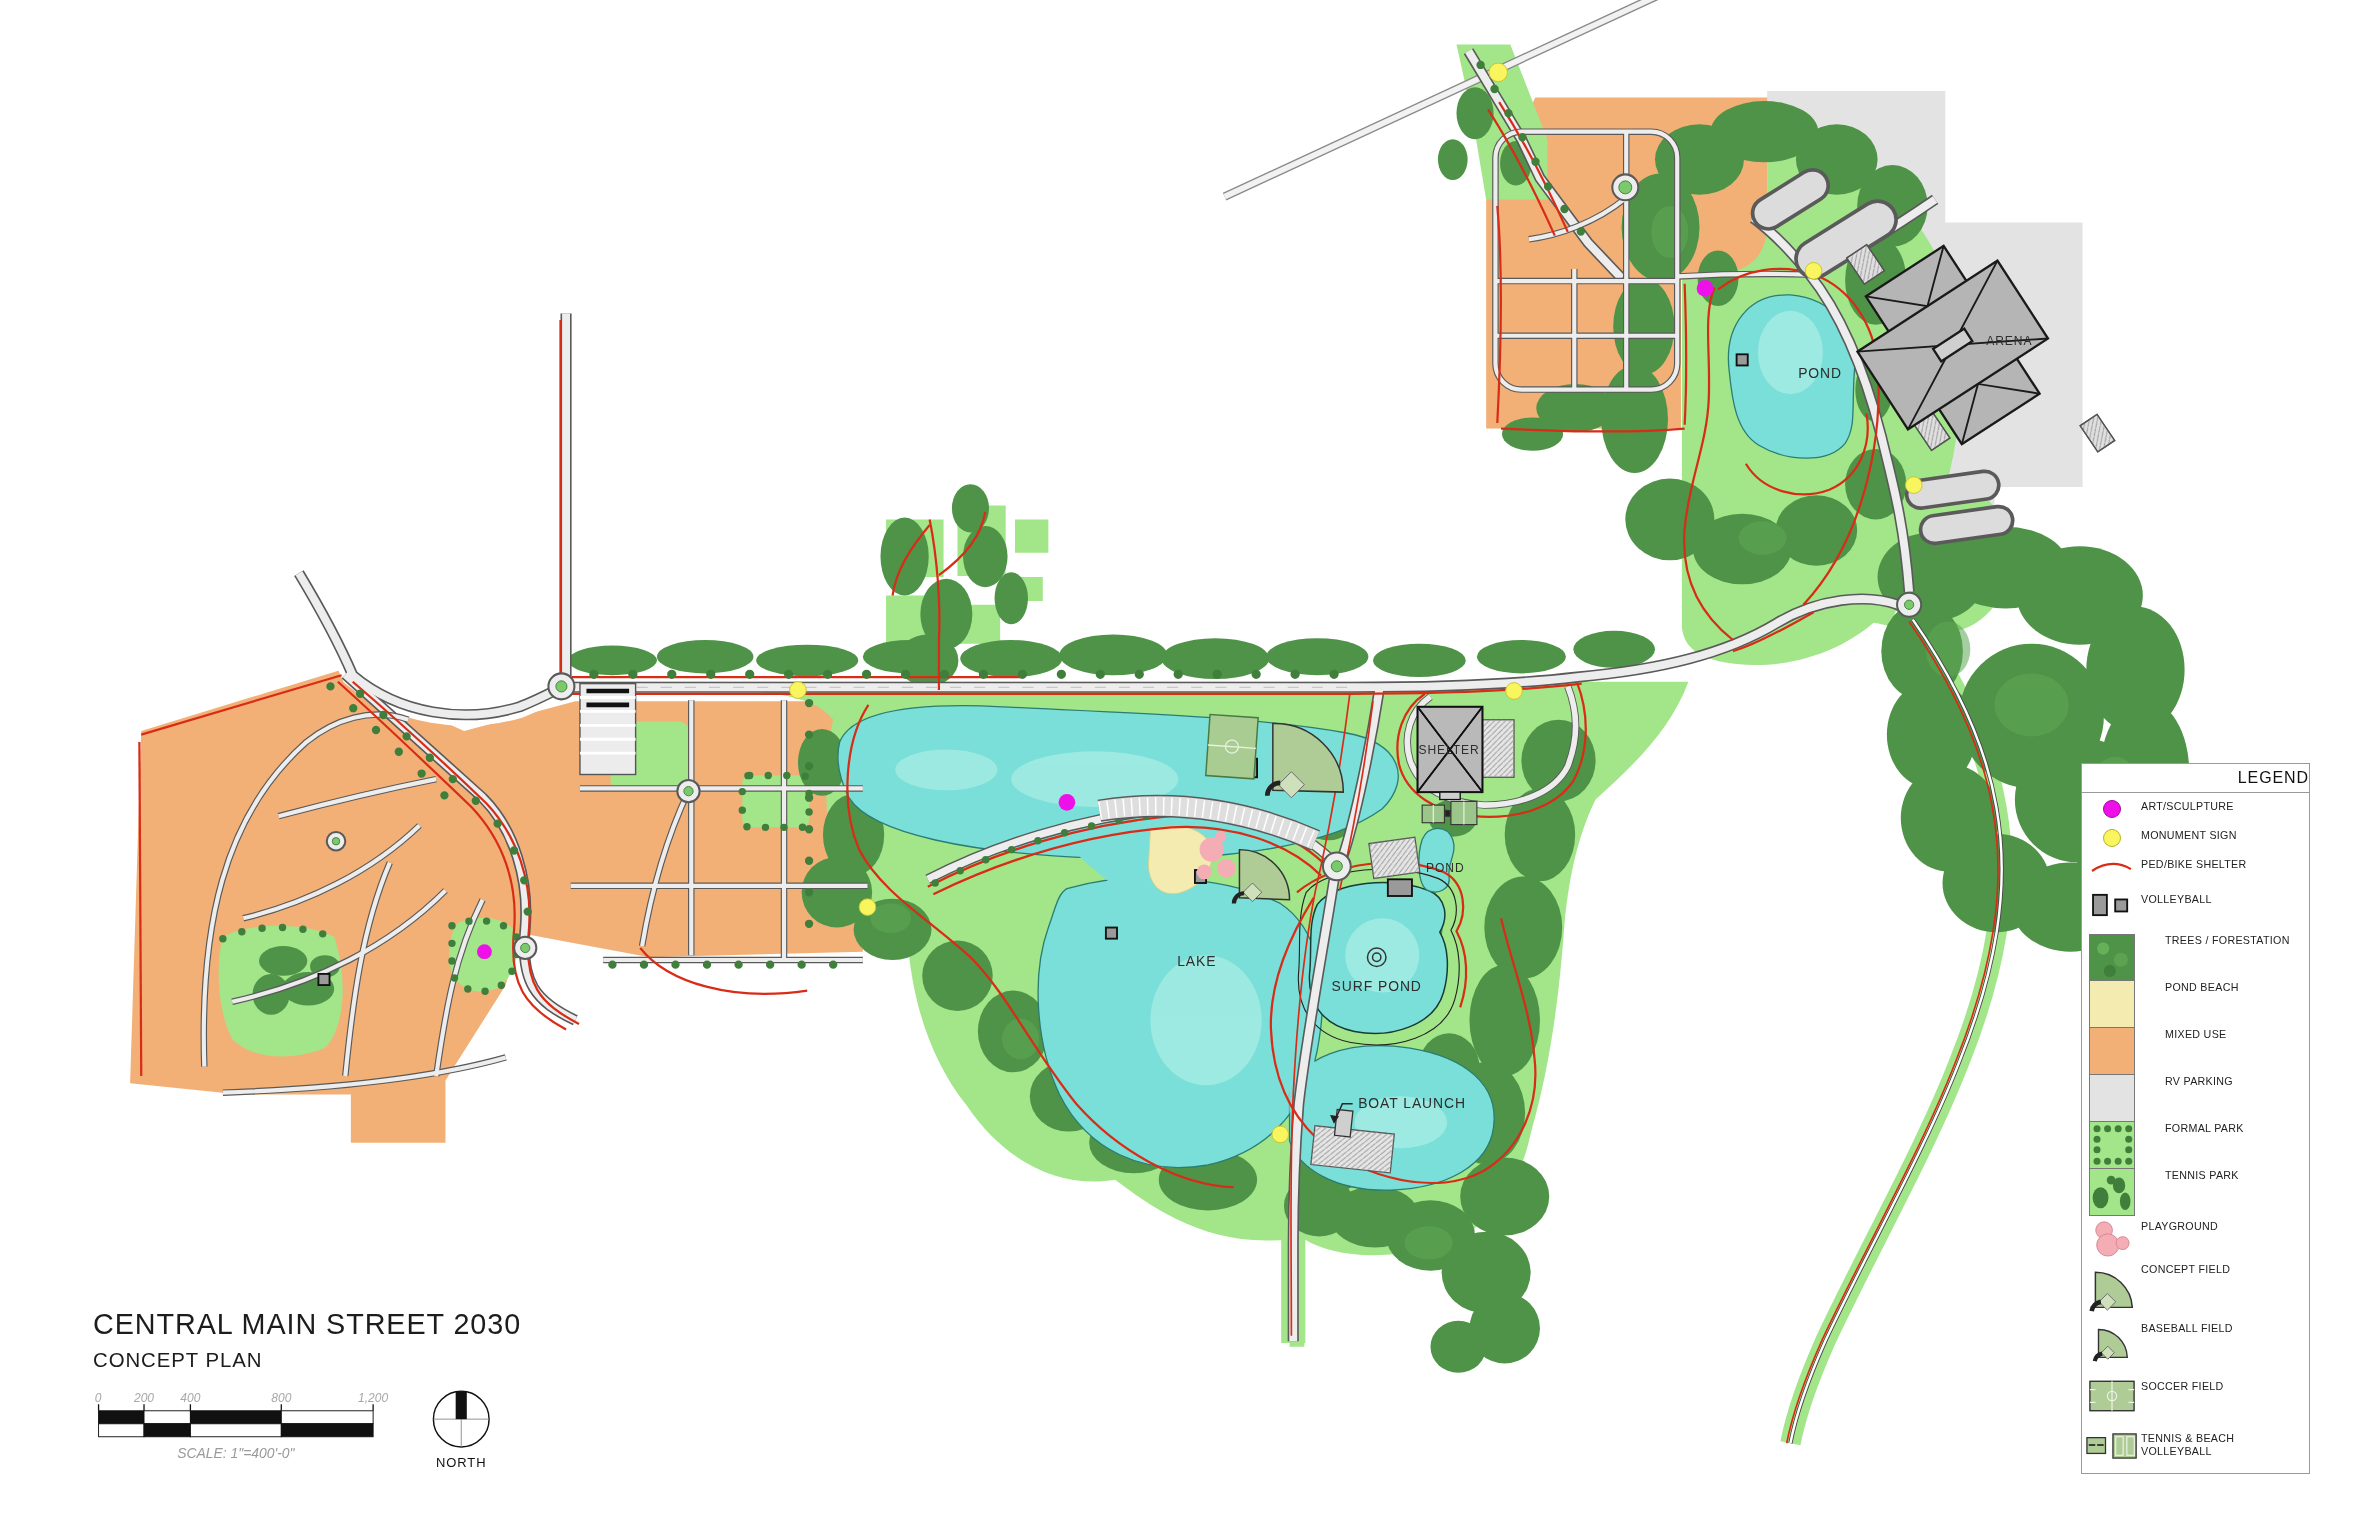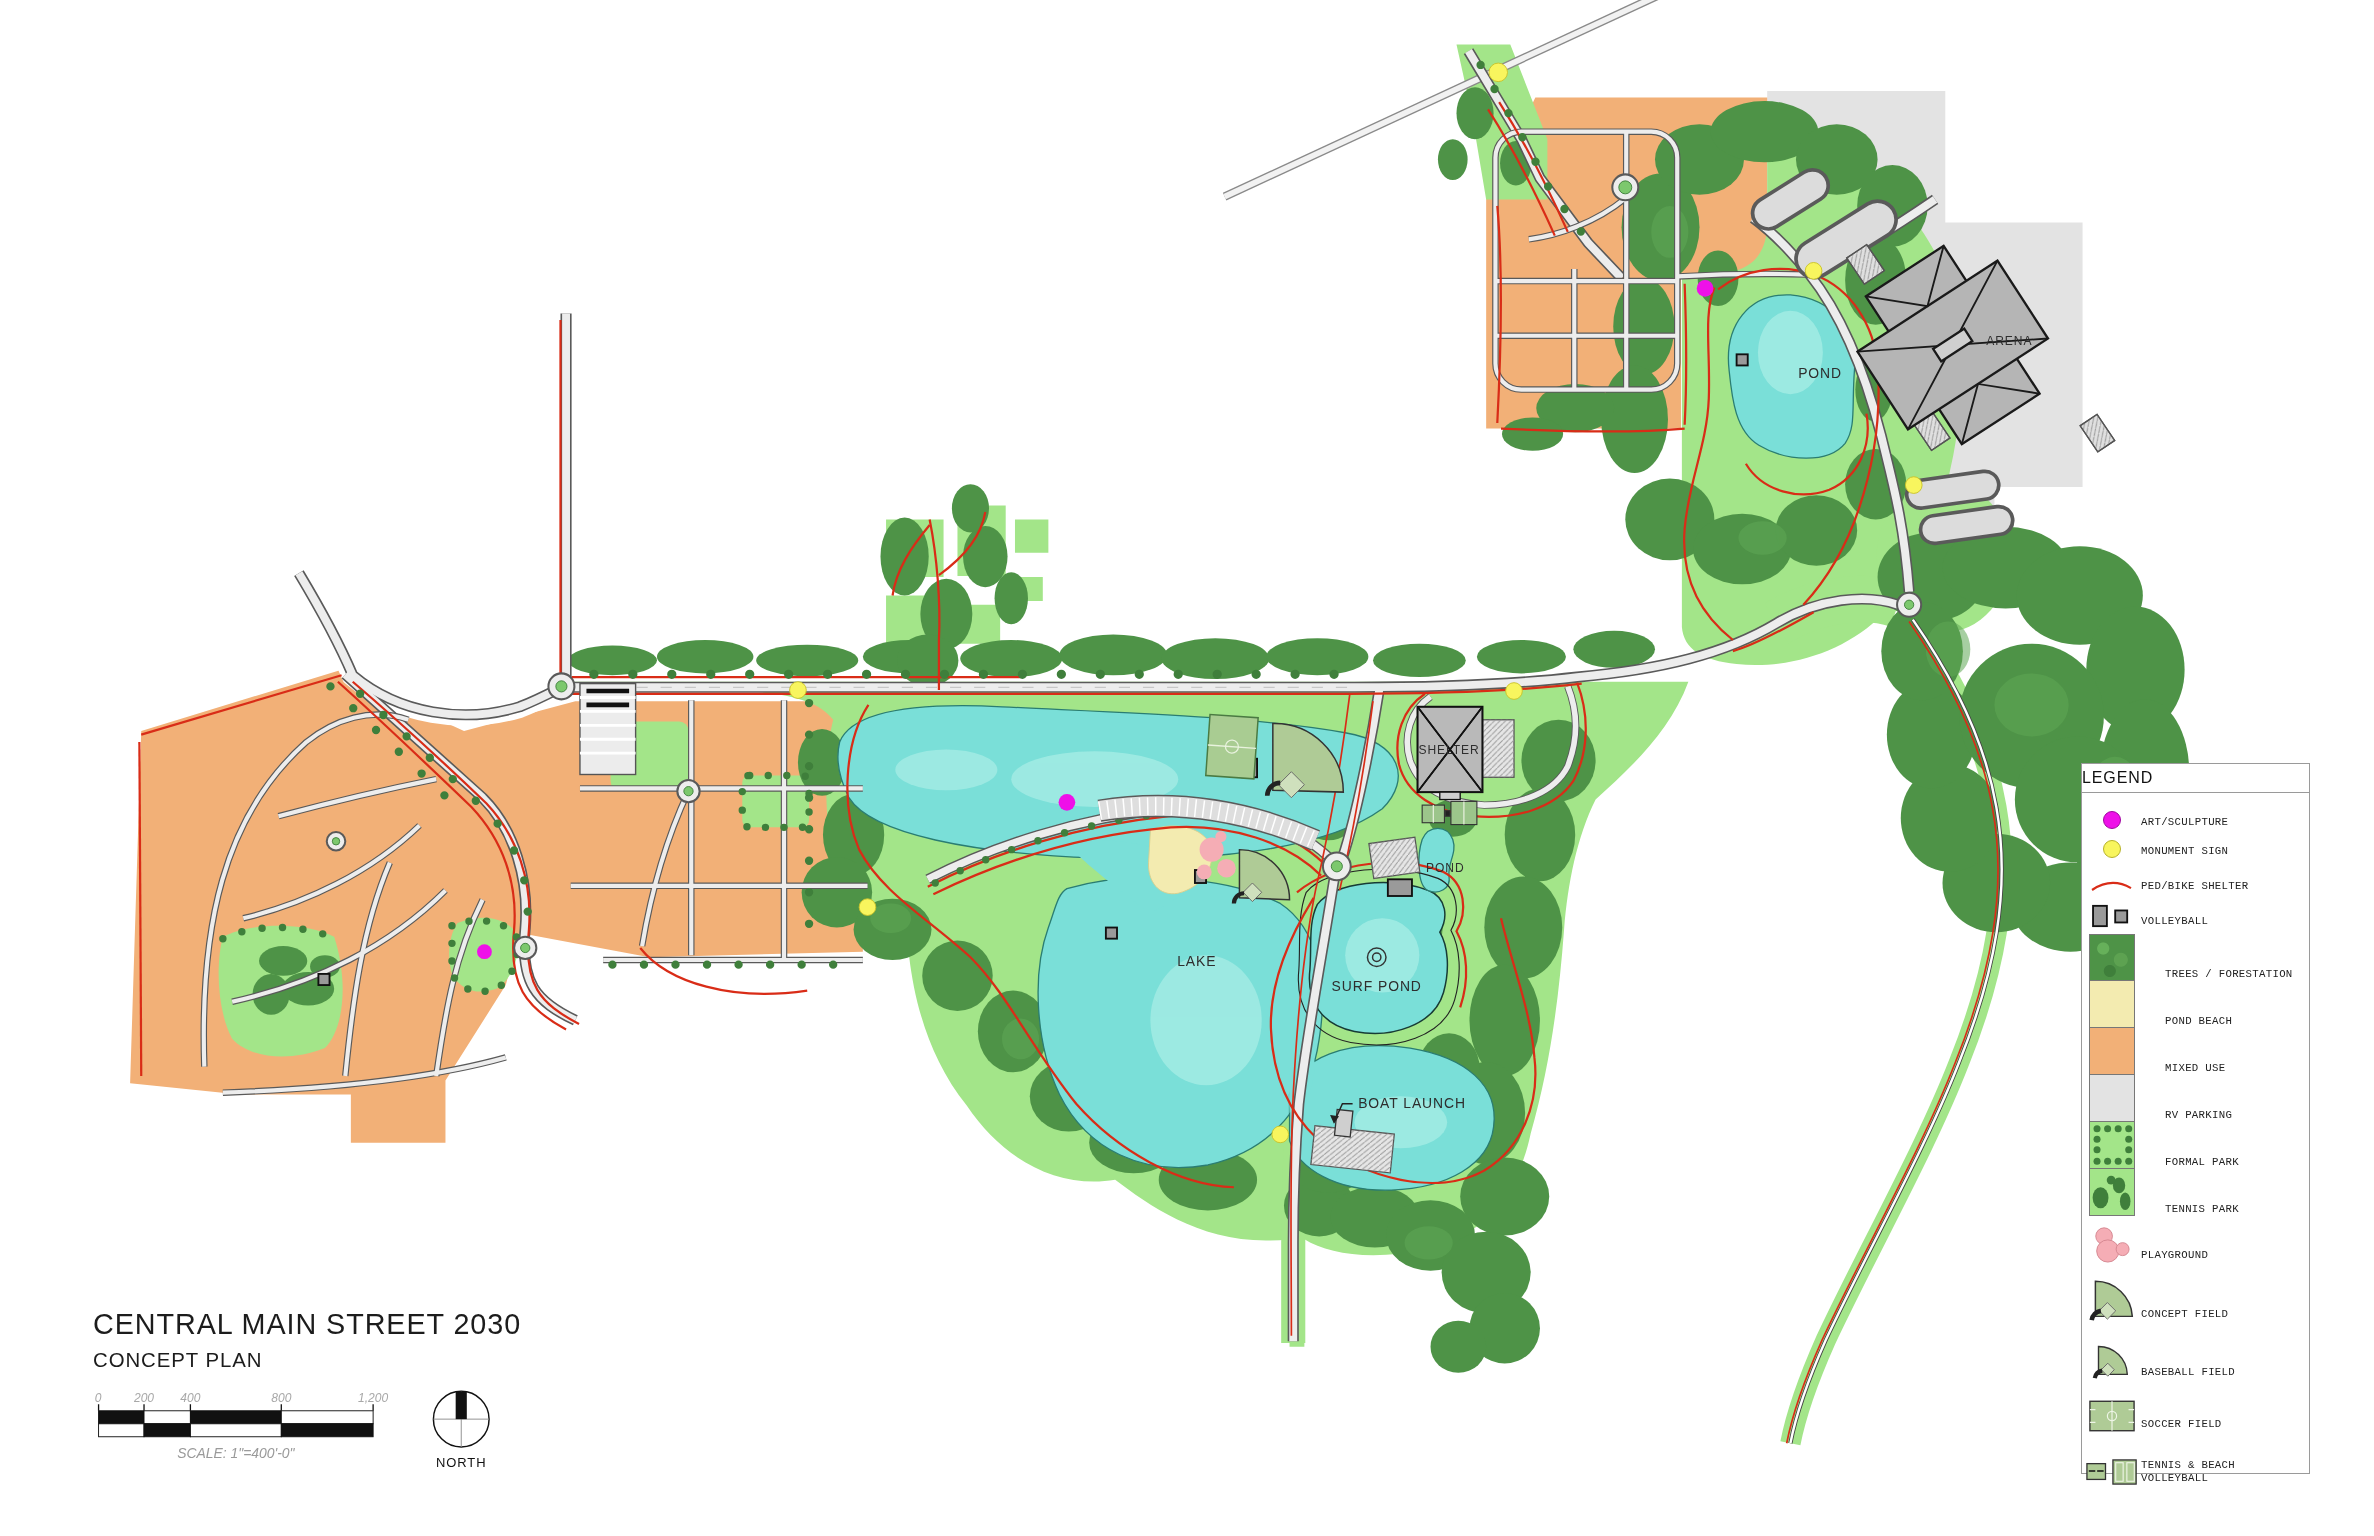--- a/index.html
+++ b/index.html
@@ -4,23 +4,23 @@
 <style>
   html,body{margin:0;padding:0;background:#fff;}
   #canvas{position:relative;width:2375px;height:1536px;background:#ffffff;overflow:hidden;
           font-family:"Liberation Sans", sans-serif;}
   #mapsvg{position:absolute;left:0;top:0;}
   .maplabel{fill:#2e2e2e;font-family:"Liberation Sans",sans-serif;font-size:15px;letter-spacing:1px;}
   .maplabel.small{font-size:13px;}
   
   #legend{position:absolute;left:2081px;top:763px;width:229px;height:711px;background:#fff;
           border:0.9px solid #9a9a9a;box-sizing:border-box;color:#222;}
-  #legend .hd{height:28px;line-height:28px;text-align:left;font-size:16px;letter-spacing:0.9px;
+  #legend .hd{height:28px;line-height:28px;text-align:right;font-size:16px;letter-spacing:0.9px;
           border-bottom:0.9px solid #9a9a9a;color:#111;}
-  .lrow{display:flex;align-items:flex-end;font-family:Liberation Mono, monospace;}
+  .lrow{display:flex;align-items:flex-start;}
   .lrow .ic{width:59px;display:flex;justify-content:center;align-items:center;flex:0 0 59px;}
   .lrow .lb{font-size:10.7px;letter-spacing:0.3px;line-height:1.25;}
   .dot{width:16px;height:16px;border-radius:50%;}
   .sw{width:46px;height:47px;box-sizing:border-box;border:0.9px solid #777;}
   .swcol .lrow{height:47px;gap:24px;}
   .swcol .lrow + .lrow .sw{border-top:none;}
   .gA .lrow{height:29px;}
 </style>
 </head>
 <body>

